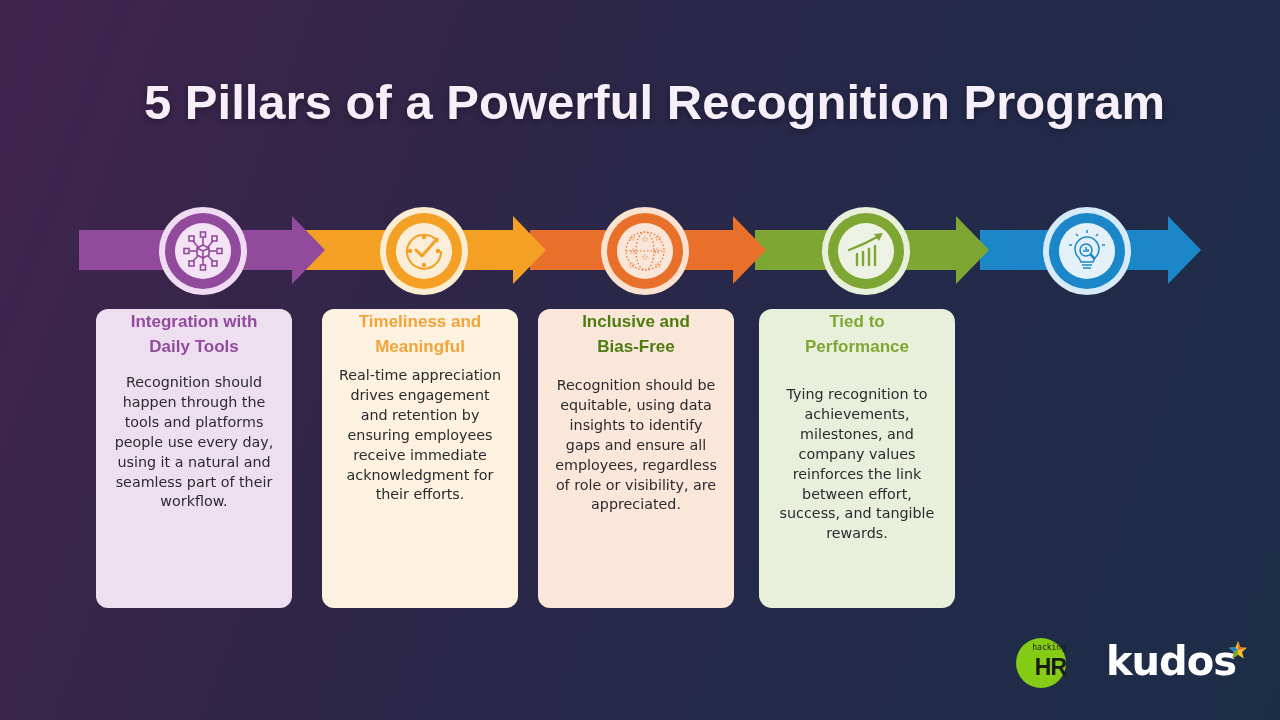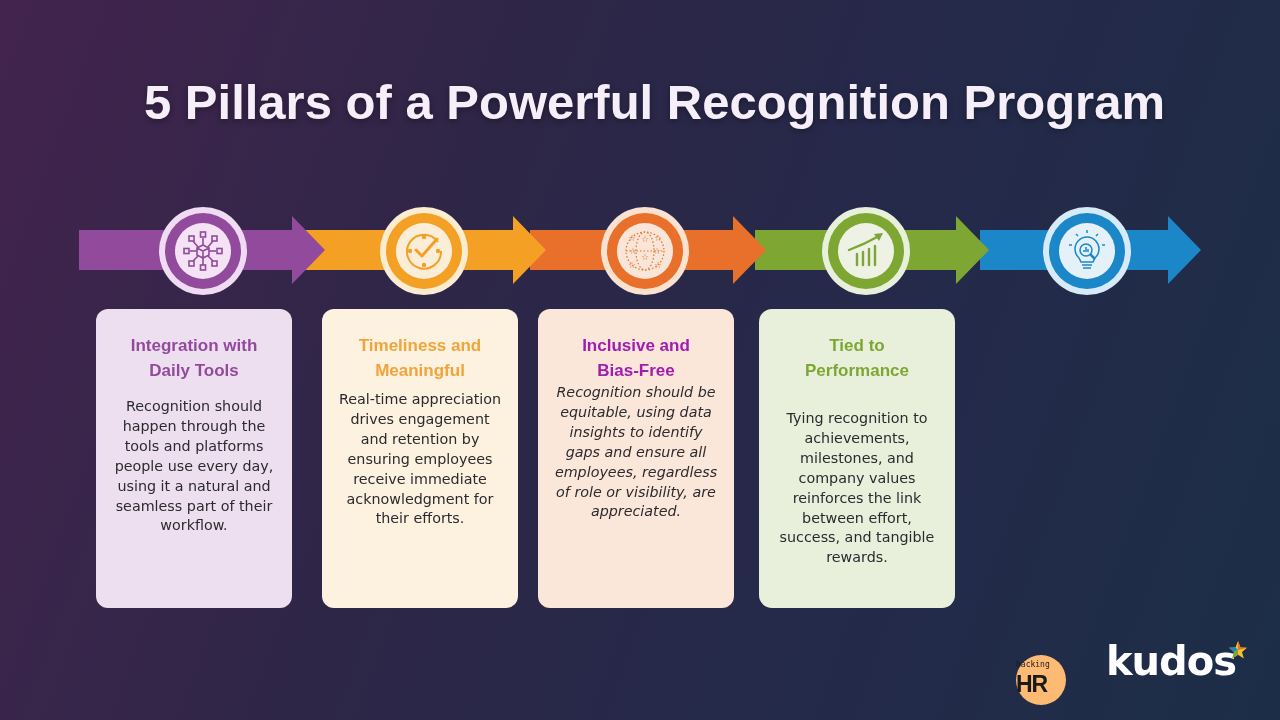--- a/index.html
+++ b/index.html
@@ -25,33 +25,33 @@
       width: 76px; height: 76px; border-radius: 50%;
       display: flex; align-items: center; justify-content: center;
     }
     .circle .inner {
       width: 56px; height: 56px; border-radius: 50%;
       display: flex; align-items: center; justify-content: center;
     }
     .cards { position: absolute; top: 309px; left: 0; width: 1280px; height: 300px; }
     .card {
       position: absolute; top: 0; width: 196px; height: 299px; border-radius: 12px;
-      text-align: center; padding-top: 24px;
+      text-align: center; 
     }
     .card h3 {
       font-size: 17px; font-weight: bold; line-height: 25px; margin: 0 12px;
     }
     .card p {
       margin: 14px 14px 0 14px; font-size: 15.5px; line-height: 19.9px; color: #2b2b2f;
       font-family: "DejaVu Sans", sans-serif; font-size: 14.3px;
     }
     .logos { position: absolute; top: 636px; left: 1014px; width: 240px; height: 52px; }
     .hhr {
-      position: absolute; left: 2px; top: 19px; width: 50px; height: 50px; border-radius: 50%;
-      background: #fdba74; text-align: left; color: #1a1a1a;
+      position: absolute; left: 2px; top: 2px; width: 50px; height: 50px; border-radius: 50%;
+      background: #84cc16; text-align: right; color: #1a1a1a;
     }
     .hhr .small { font-family: "DejaVu Sans Mono", monospace; font-size: 8px; position: absolute; top: 6px; left: 0; width: 50px; line-height: 8px; }
     .hhr .big { font-weight: bold; font-size: 23px; position: absolute; top: 16px; left: 0; width: 50px; line-height: 26px; letter-spacing: -1px; }
     .kudos {
       position: absolute; left: 92px; top: 0px; font-size: 40px; font-weight: bold; color: #ffffff;
       font-family: "DejaVu Sans", sans-serif; letter-spacing: -1px; line-height: 50px;
     }
     .kudos-star { position: absolute; left: 214px; top: 4px; }
   </style>
 </head>
@@ -183,25 +183,25 @@
     <p>Recognition should happen through the tools and platforms people use every day, using it a natural and seamless part of their workflow.</p>
   </div>
   <div class="card" style="left:322px;background:#fdf1df;">
     <h3 style="color:#f0a43a;">
       <span>Timeliness and</span><br>
       <span>Meaningful</span>
     </h3>
     <p style="margin-top:7px;">Real-time appreciation drives engagement and retention by ensuring employees receive immediate acknowledgment for their efforts.</p>
   </div>
   <div class="card" style="left:538px;background:#fbe6da;">
-    <h3 style="color:#a21caf;">
+    <h3 style="color:#4d7c0f;">
       <span>Inclusive and</span><br>
       <span>Bias-Free</span>
     </h3>
-    <p style="margin-top:0;font-style:italic;">Recognition should be equitable, using data insights to identify gaps and ensure all employees, regardless of role or visibility, are appreciated.</p>
+    <p style="margin-top:17px;">Recognition should be equitable, using data insights to identify gaps and ensure all employees, regardless of role or visibility, are appreciated.</p>
   </div>
   <div class="card" style="left:759px;background:#e8f0dc;border-radius:13px;">
     <h3 style="color:#7ea632;">
       <span>Tied to</span><br>
       <span>Performance</span>
     </h3>
     <p style="margin-top:26px;">Tying recognition to achievements, milestones, and company values reinforces the link between effort, success, and tangible rewards.</p>
   </div>
 </div>
 

